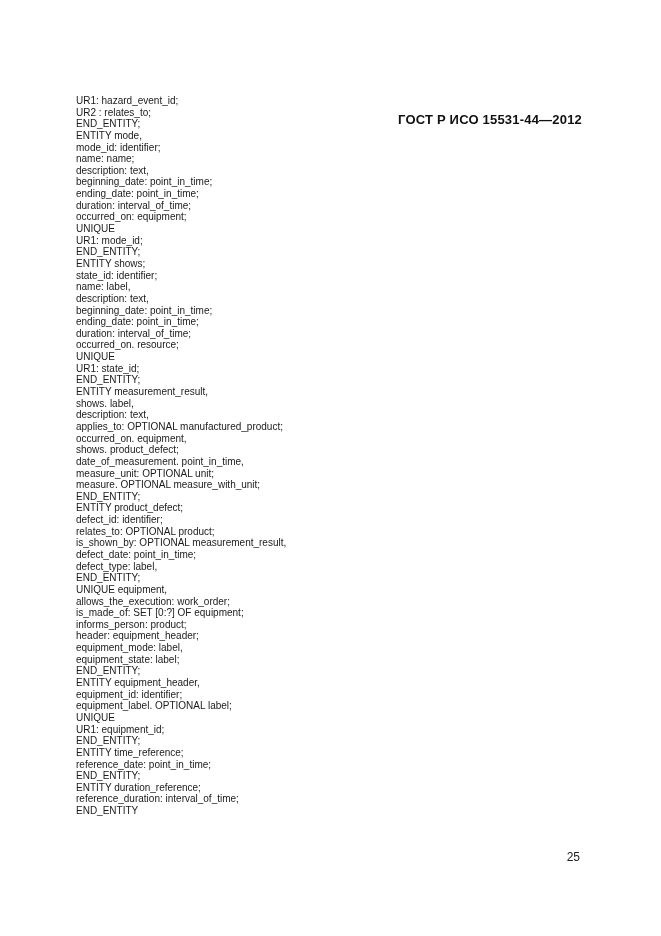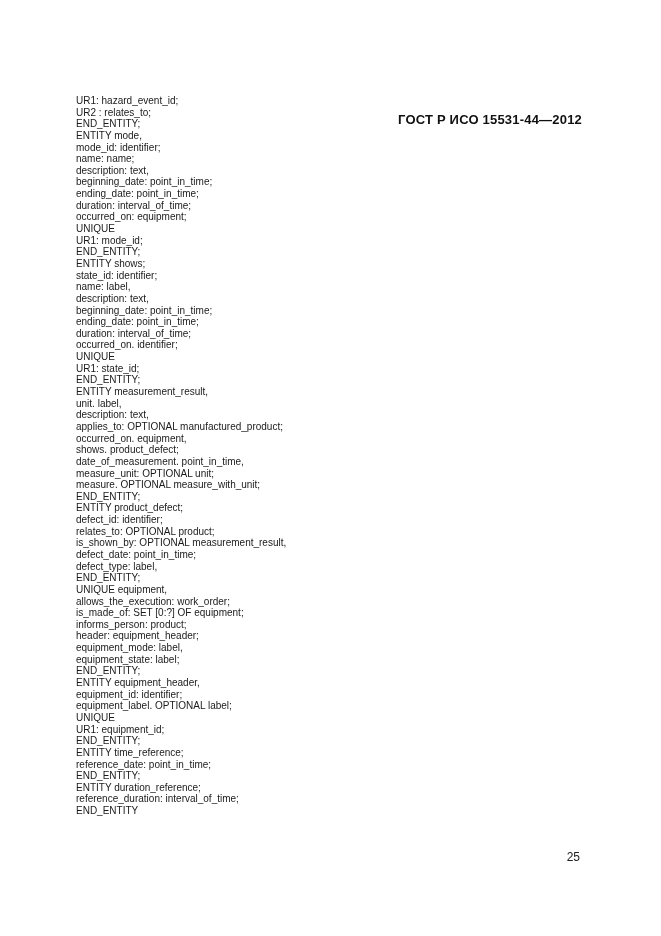--- a/index.html
+++ b/index.html
@@ -29,26 +29,26 @@
     <div class="line">UNIQUE</div>
     <div class="line">UR1: mode_id;</div>
     <div class="line">END_ENTITY;</div>
     <div class="line">ENTITY shows;</div>
     <div class="line">state_id: identifier;</div>
     <div class="line">name: label,</div>
     <div class="line">description: text,</div>
     <div class="line">beginning_date: point_in_time;</div>
     <div class="line">ending_date: point_in_time;</div>
     <div class="line">duration: interval_of_time;</div>
-    <div class="line">occurred_on. identifier;</div>
+    <div class="line">occurred_on. resource;</div>
     <div class="line">UNIQUE</div>
     <div class="line">UR1: state_id;</div>
     <div class="line">END_ENTITY;</div>
     <div class="line">ENTITY measurement_result,</div>
-    <div class="line">unit. label,</div>
+    <div class="line">shows. label,</div>
     <div class="line">description: text,</div>
     <div class="line">applies_to: OPTIONAL manufactured_product;</div>
     <div class="line">occurred_on. equipment,</div>
     <div class="line">shows. product_defect;</div>
     <div class="line">date_of_measurement. point_in_time,</div>
     <div class="line">measure_unit: OPTIONAL unit;</div>
     <div class="line">measure. OPTIONAL measure_with_unit;</div>
     <div class="line">END_ENTITY;</div>
     <div class="line">ENTITY product_defect;</div>
     <div class="line">defect_id: identifier;</div>

